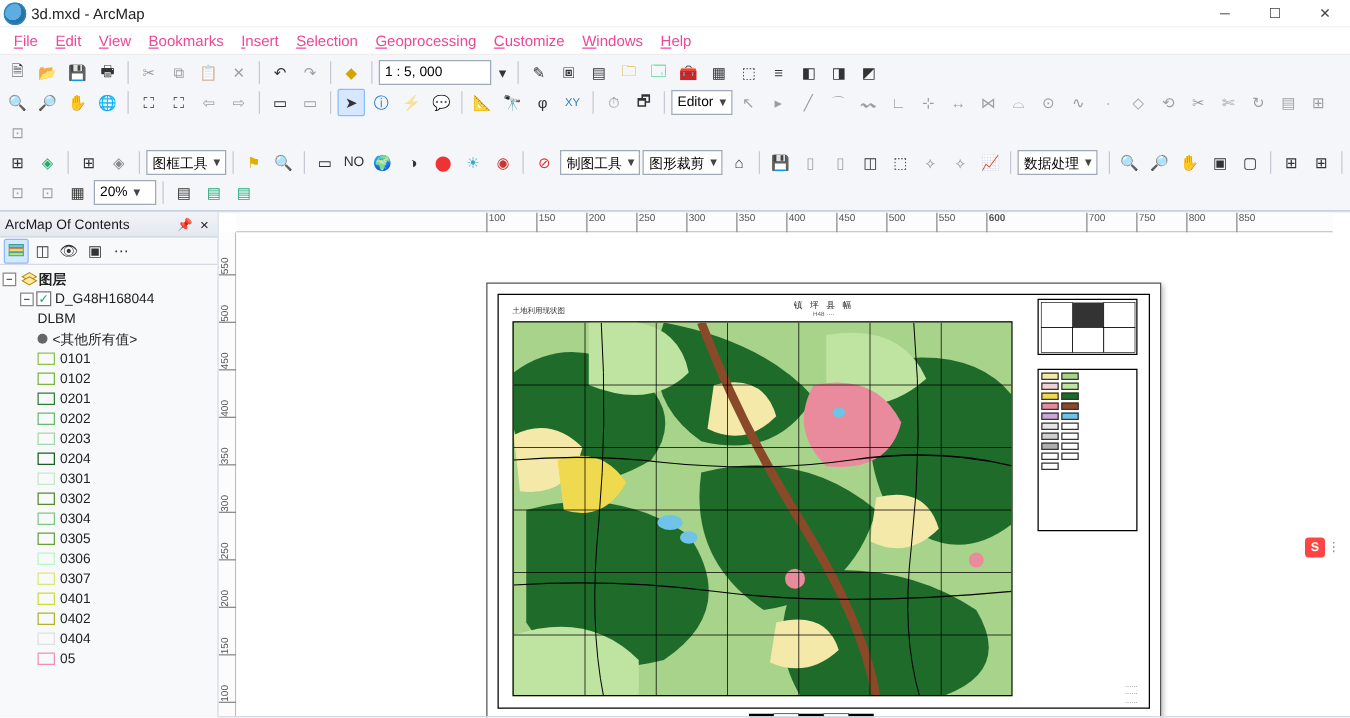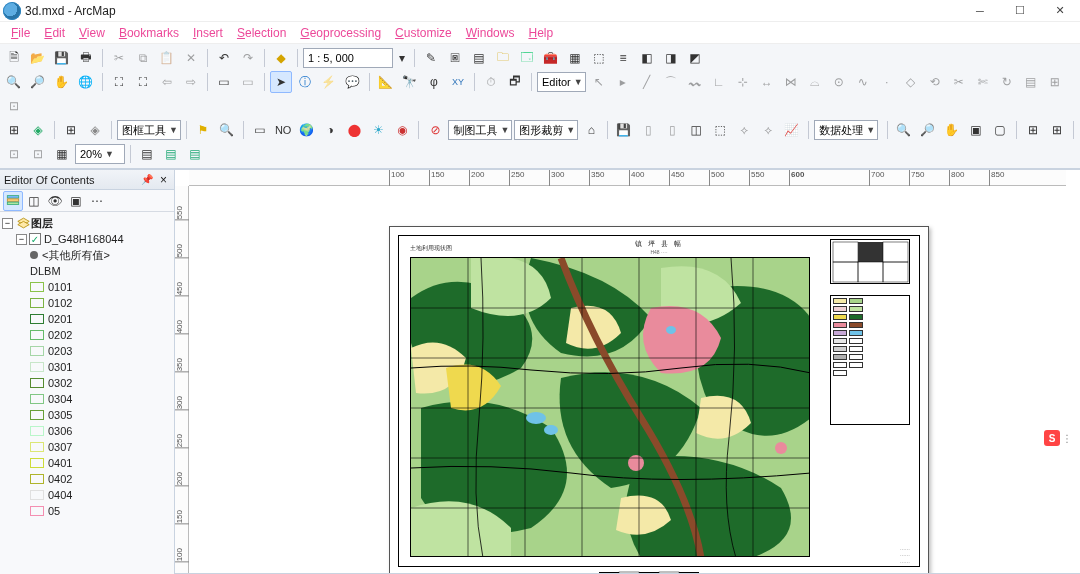--- a/index.html
+++ b/index.html
@@ -242,21 +242,21 @@
     <span class="tbtn" style="color:#2a7">▤</span>
     <span class="tbtn" style="color:#2a7">▤</span>
   </div>
 
 </div>
 
 <div class="workspace">
 
   <div class="toc">
     <div class="toc-header">
-      <span>Editor Of Contents</span>
+      <span>ArcMap Of Contents</span>
       <span class="pin">📌</span>
       <span class="closex">×</span>
     </div>
     <div class="toc-toolbar">
       <span class="tbtn active">
           <svg class="toolicon" viewBox="0 0 16 16">
             <rect x="1" y="2" width="14" height="3" fill="#7ab6ff" stroke="#3a7"></rect>
             <rect x="1" y="6" width="14" height="3" fill="#ffd27a" stroke="#b83"></rect>
             <rect x="1" y="10" width="14" height="3" fill="#b1e6a1" stroke="#3a7"></rect>
           </svg>
@@ -279,27 +279,27 @@
       </div>
       <div class="tree-row">
         <span class="tree-indent"></span>
         <span class="tree-toggle">−</span>
         <span class="tree-check">✓</span>
         <span class="tree-label">D_G48H168044</span>
       </div>
       <div class="tree-row">
         <span class="tree-indent"></span>
           <span class="tree-indent"></span>
-        <span style="width:8px;height:8px;border-radius:50%;background:#666;margin-right:4px"></span>
-        <span class="tree-label">&lt;其他所有值&gt;</span>
+        <span class="tree-label">DLBM</span>
       </div>
       <div class="tree-row">
         <span class="tree-indent"></span>
           <span class="tree-indent"></span>
-        <span class="tree-label">DLBM</span>
+        <span style="width:8px;height:8px;border-radius:50%;background:#666;margin-right:4px"></span>
+        <span class="tree-label">&lt;其他所有值&gt;</span>
       </div>
       <div id="toc-values">
           <div class="tree-row">
             <span class="tree-indent"></span>
             <span class="tree-indent"></span>
             <span class="tree-sym" style="border:1px solid #8bc34a;"></span>
             <span class="tree-label">0101</span>
           </div>
           <div class="tree-row">
             <span class="tree-indent"></span>
@@ -317,20 +317,26 @@
             <span class="tree-indent"></span>
             <span class="tree-indent"></span>
             <span class="tree-sym" style="border:1px solid #66bb6a;"></span>
             <span class="tree-label">0202</span>
           </div>
           <div class="tree-row">
             <span class="tree-indent"></span>
             <span class="tree-indent"></span>
             <span class="tree-sym" style="border:1px solid #a5d6a7;"></span>
             <span class="tree-label">0203</span>
+          </div>
+          <div class="tree-row">
+            <span class="tree-indent"></span>
+            <span class="tree-indent"></span>
+            <span class="tree-sym" style="border:1px solid #1b5e20;"></span>
+            <span class="tree-label">0204</span>
           </div>
           <div class="tree-row">
             <span class="tree-indent"></span>
             <span class="tree-indent"></span>
             <span class="tree-sym" style="border:1px solid #c8e6c9;"></span>
             <span class="tree-label">0301</span>
           </div>
           <div class="tree-row">
             <span class="tree-indent"></span>
             <span class="tree-indent"></span>

